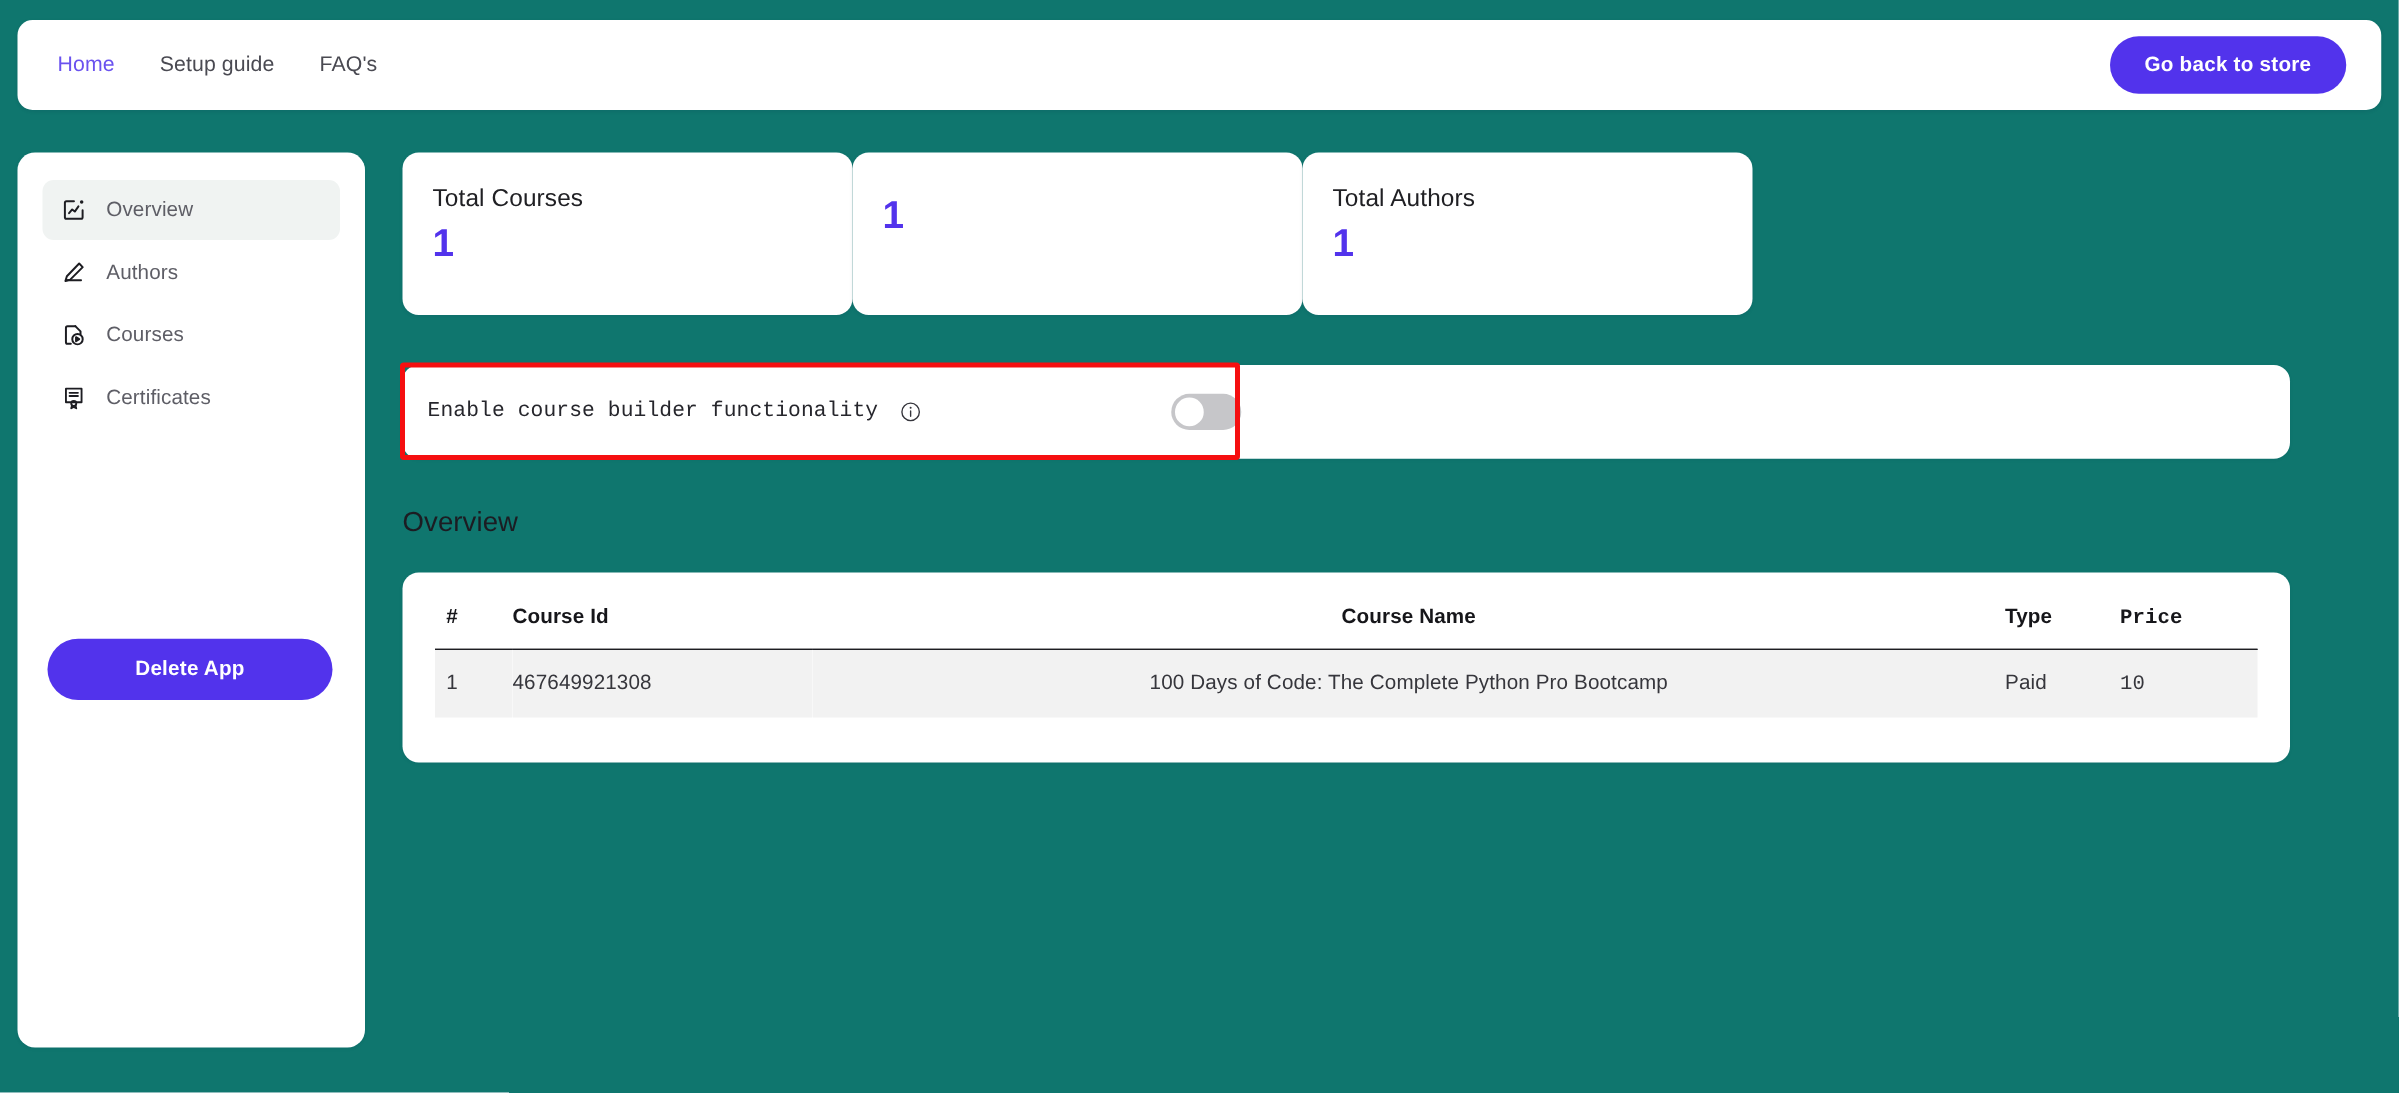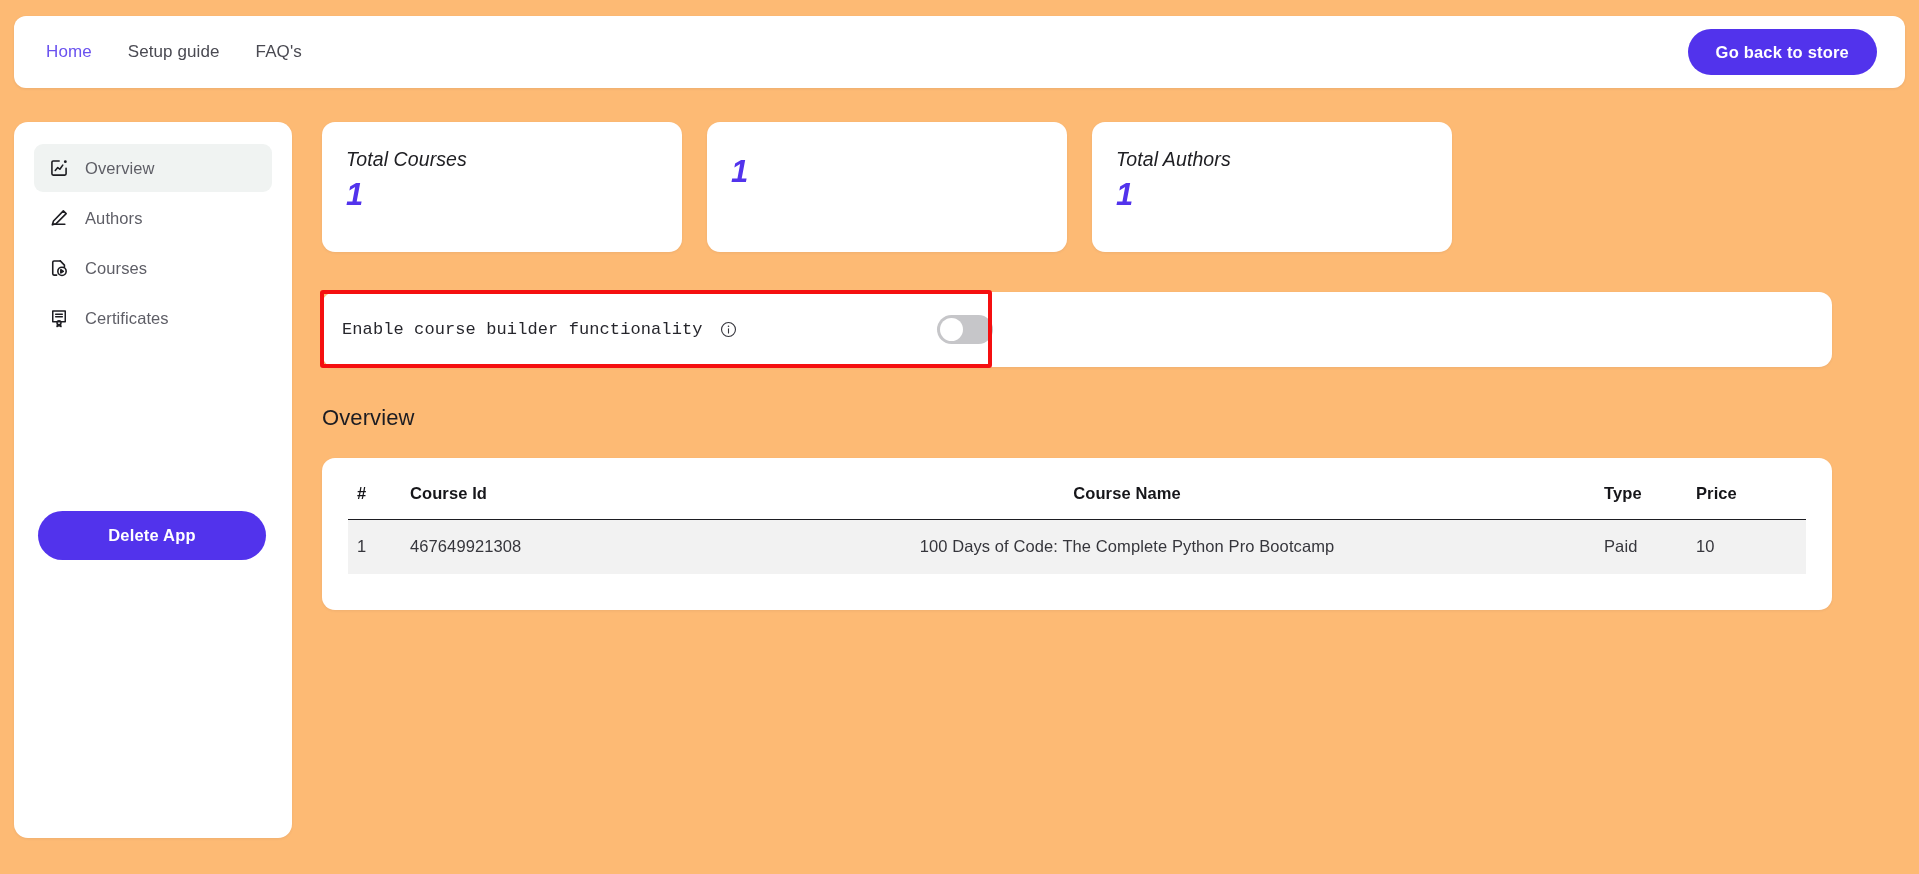--- a/index.html
+++ b/index.html
@@ -9,21 +9,21 @@
     height: 874px;
     background: #f6f6fb;
     font-family: "Liberation Sans", sans-serif;
     overflow: hidden;
   }
 
   .page {
     position: relative;
     width: 1919px;
     height: 874px;
-    background: #fdba74;
+    background: #0f766e;
   }
 
   
   .topbar {
     position: absolute;
     left: 14px;
     top: 16px;
     width: 1891px;
     height: 72px;
     background: #ffffff;
@@ -116,22 +116,20 @@
     cursor: pointer;
     font-family: "Liberation Sans", sans-serif;
   }
 
   
   .stats {
     position: absolute;
     left: 322px;
     top: 122px;
     display: flex;
-    gap: 25px;
-    font-style: italic;
   }
   .stat-card {
     width: 360px;
     height: 130px;
     background: #ffffff;
     border-radius: 13px;
     box-shadow: 0 1px 3px rgba(20, 20, 60, .06);
     padding: 26px 24px 0 24px;
   }
   .stat-title {
@@ -247,21 +245,21 @@
     padding: 17px 0 18px 0;
     letter-spacing: .1px;
     white-space: nowrap;
     overflow: hidden;
     text-overflow: ellipsis;
   }
   .col-num   { width: 62px; padding-left: 9px !important; }
   .col-id    { width: 240px; }
   .col-name  { width: auto; text-align: center; }
   .col-type  { width: 92px; }
-  .col-price { width: 110px; }
+  .col-price { width: 110px; font-family: Liberation Mono, monospace; }
 </style>
 </head>
 <body>
 
 <div class="page">
 
   <div class="topbar">
     <div class="nav">
       <span class="nav-item active">Home</span>
       <span class="nav-item">Setup guide</span>

